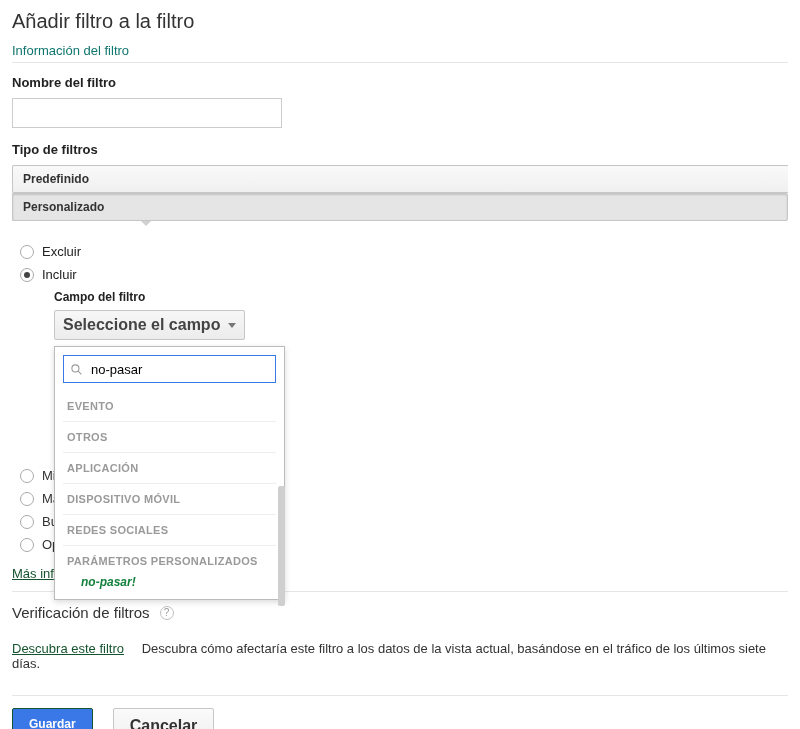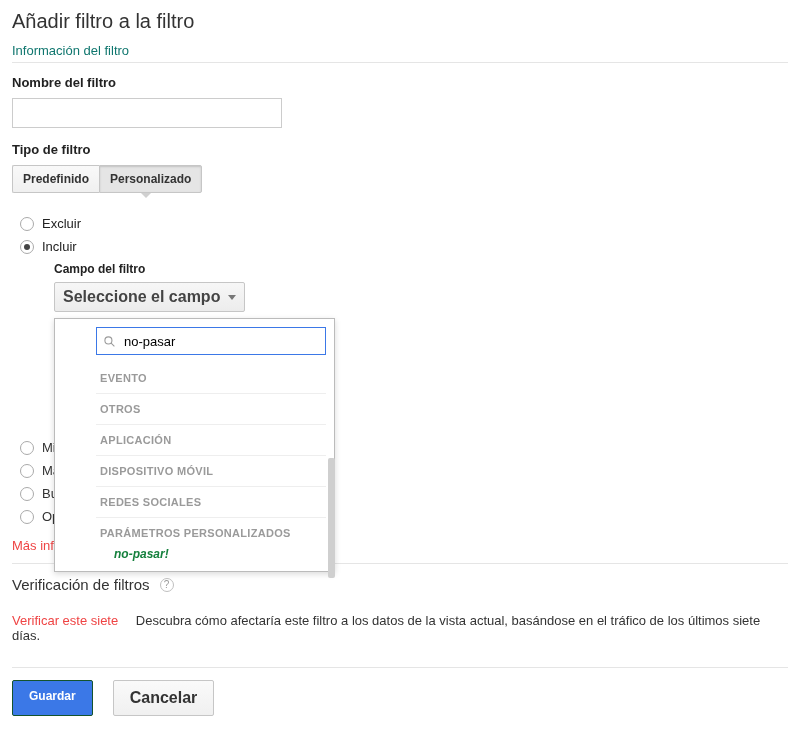--- a/index.html
+++ b/index.html
@@ -27,21 +27,21 @@
   .bold { font-weight: 700; }
   .field-block { margin-bottom: 14px; }
   input.text-input {
     width: 270px;
     height: 30px;
     border: 1px solid #ccc;
     padding: 4px 6px;
     font-size: 13px;
   }
   
-  .btn-group { display: flex; margin-top: 6px; }
+  .btn-group { display: flex; margin-top: 6px; flex-direction: column; }
   .toggle-btn {
     border: 1px solid #c6c6c6;
     background: linear-gradient(#f9f9f9,#f0f0f0);
     font-size: 12px;
     font-weight: 700;
     color: #333;
     padding: 6px 10px;
     cursor: pointer;
   }
   .toggle-btn.left { border-right: none; border-radius: 2px 0 0 2px; }
@@ -77,27 +77,26 @@
   }
   .caret {
     width: 0; height: 0; margin-left: 8px;
     border-left: 4px solid transparent;
     border-right: 4px solid transparent;
     border-top: 5px solid #777;
   }
   
   .dropdown-panel {
     position: absolute;
-    width: 281px;
+    width: 231px;
     border: 1px solid #bbb;
     background: #fff;
     box-shadow: 0 2px 6px rgba(0,0,0,.15);
     margin-top: 6px;
     z-index: 10;
-    padding-left: 33px;
   }
   .dd-search-wrap { padding: 8px; }
   .dd-search {
     width: 100%;
     display: flex; align-items: center;
     border: 1px solid #3b78e7;
     height: 28px;
     padding: 0 6px;
   }
   .dd-search svg { flex-shrink:0; }
@@ -126,21 +125,21 @@
     position: absolute; right: -1px; top: 95px; width: 7px; height: 120px;
     background: #cfcfcf; border-radius: 2px;
   }
   .dd-anchor { position: relative; display:inline-block; }
   
   .shadow-radio-list { margin-top: 128px; margin-left: 8px; }
   .shadow-radio-row { display:flex; align-items:center; margin-bottom:8px; color:#333; }
   .shadow-radio-row .radio-outer { margin-right:8px; }
   .trunc { width: 24px; overflow: hidden; white-space: nowrap; }
 
-  .link { color: #ef4444; cursor: pointer; }
+  .link { color: #14532d; cursor: pointer; text-decoration: underline; }
   .more-info { margin: 14px 0 10px 0; font-size:13px; }
   .verify-row { display: flex; align-items: center; gap: 6px; margin: 2px 0 20px 0; flex-wrap: wrap; }
   .verify-title { font-size: 15px; color: #333; }
   .help-dot {
     width: 14px; height: 14px; border: 1px solid #c0c0c0; border-radius: 50%;
     display:inline-flex; align-items:center; justify-content:center;
     font-size: 10px; color:#9a9a9a; margin-left:4px;
   }
   .verify-line { margin-bottom: 24px; font-size: 13px; }
   .verify-line .descr { color:#333; margin-left: 14px; }
@@ -161,21 +160,21 @@
 
 <div class="section-label">Información del filtro</div>
 <hr class="thin">
 
 <div class="field-block">
   <div class="bold" style="margin-bottom:8px;">Nombre del filtro</div>
   <input class="text-input" type="text" value="" style="">
 </div>
 
 <div class="field-block" style="margin-bottom:0;">
-  <div class="bold" style="margin-bottom:8px;">Tipo de filtro</div>
+  <div class="bold" style="margin-bottom:8px;">Tipo de filtros</div>
   <div class="btn-group">
     <div class="toggle-btn left">Predefinido</div>
     <div class="toggle-btn right active">Personalizado</div>
   </div>
   <div class="indicator-arrow"></div>
 </div>
 
 <div class="radio-list">
   <div class="radio-row">
     <span class="radio-outer"></span>
@@ -242,21 +241,21 @@
 <div class="more-info"><span class="link">Más inf</span></div>
 
 <hr class="thin">
 
 <div class="verify-row">
   <span class="verify-title">Verificación de filtros</span>
   <span class="help-dot">?</span>
 </div>
 
 <div class="verify-line">
-  <span class="link">Verificar este siete</span>
+  <span class="link">Descubra este filtro</span>
   <span class="descr">Descubra cómo afectaría este filtro a los datos de la vista actual, basándose en el tráfico de los últimos siete días.</span>
 </div>
 
 <hr class="thin">
 
 <div class="footer-btns">
   <div class="btn-primary">Guardar</div>
   <div class="btn-secondary">Cancelar</div>
 </div>
 

